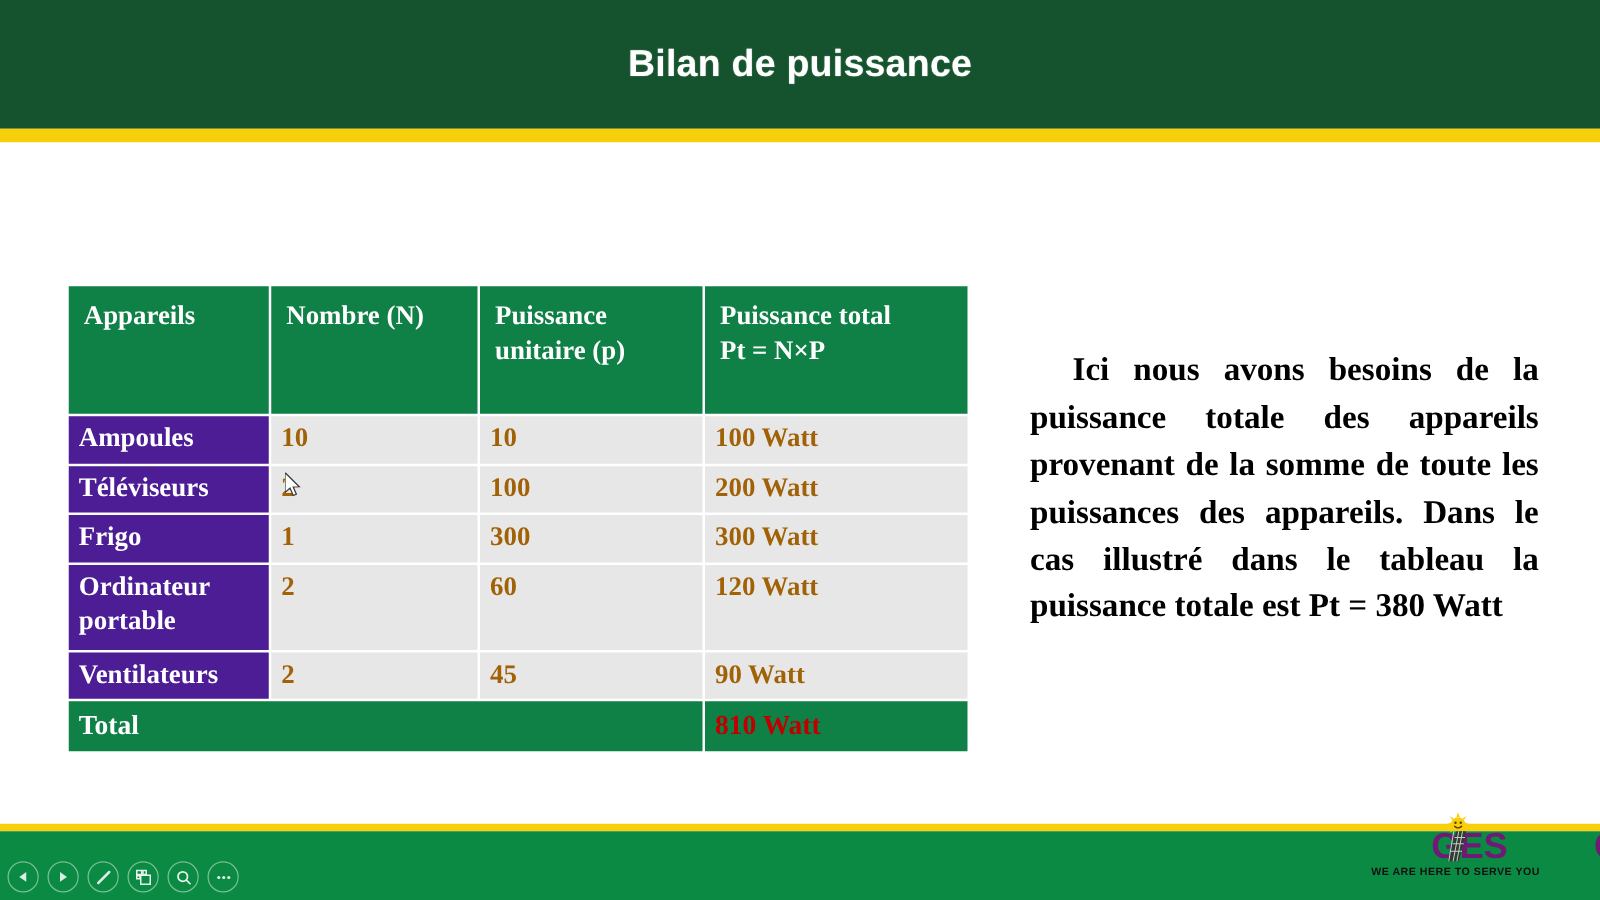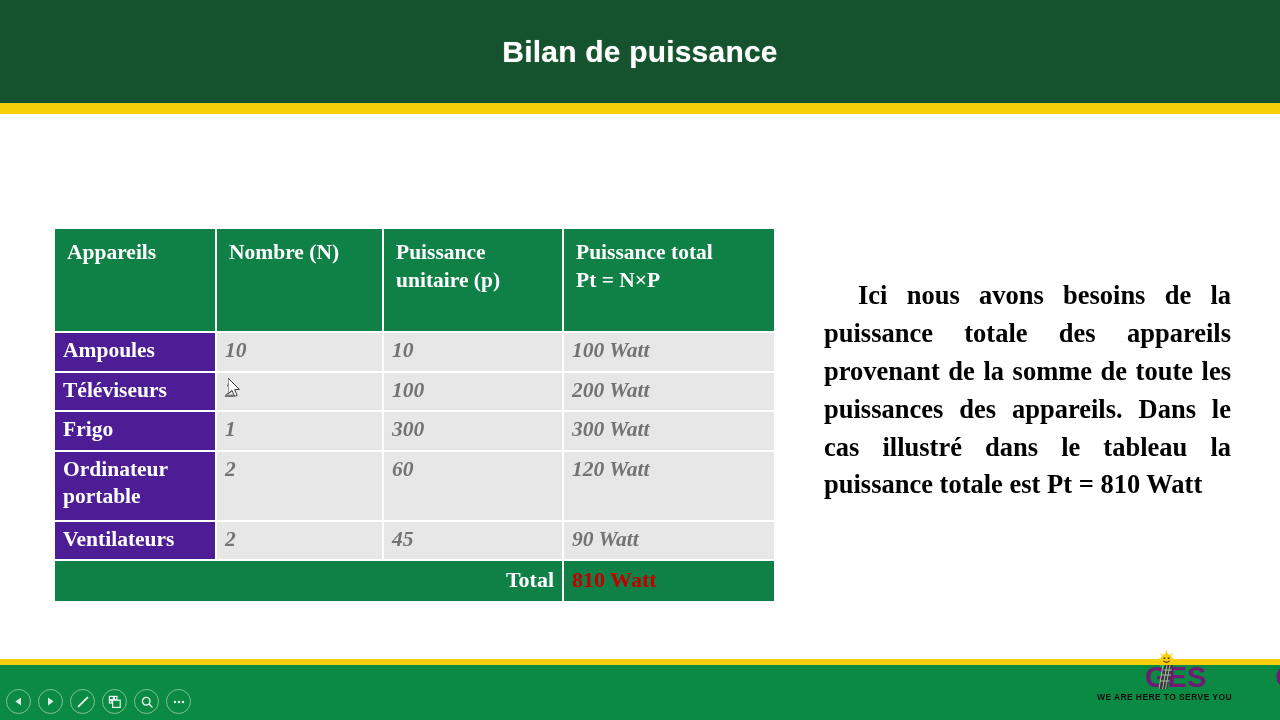--- a/index.html
+++ b/index.html
@@ -82,27 +82,26 @@
     vertical-align: top;
     padding-top: 10px;
     padding-left: 12px;
   }
   .power-table .namecell {
     background: #4c1d95;
     color: #ffffff;
   }
   .power-table .datacell {
     background: #e7e7e7;
-    color: #737373;
-    font-style: italic;
+    color: #a16207;
   }
   .power-table .totalcell {
     background: #0f8046;
     color: #ffffff;
-    text-align: right;
+    text-align: left;
     font-size: 22px;
     padding-top: 5px;
     padding-bottom: 7px;
   }
   .power-table .totalvalue {
     background: #0f8046;
     color: #c00000;
     font-size: 22px;
     padding-top: 5px;
     padding-bottom: 7px;
@@ -290,21 +289,21 @@
         <td class="datacell">90 Watt</td>
       </tr>
 
       <tr>
         <td class="totalcell" colspan="3">Total</td>
         <td class="totalvalue">810 Watt</td>
       </tr>
     </tbody>
   </table>
 
-  <div class="side-note">Ici nous avons besoins de la puissance totale des appareils provenant de la somme de toute les puissances des appareils. Dans le cas illustré dans le tableau la puissance totale est Pt = 810 Watt</div>
+  <div class="side-note">Ici nous avons besoins de la puissance totale des appareils provenant de la somme de toute les puissances des appareils. Dans le cas illustré dans le tableau la puissance totale est Pt = 380 Watt</div>
 
   <svg class="mouse-cursor" viewBox="0 0 14 20">
     <polygon points="0,0 0,16 4,12.4 6.6,18.4 9.1,17.3 6.6,11.6 11.4,11.4" fill="#ffffff" stroke="#3a3a3a" stroke-width="1"></polygon>
   </svg>
 </div>
 
 <div class="footer-rule"></div>
 <div class="slide-footer"></div>
 
 <div class="toolbar">

